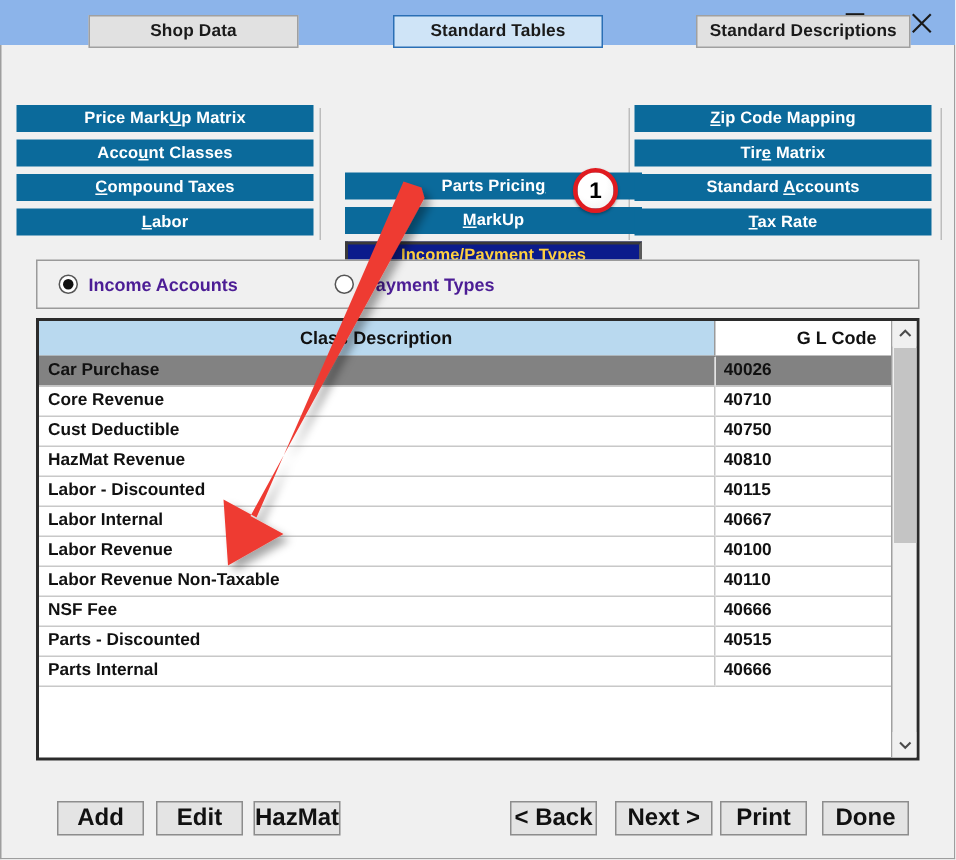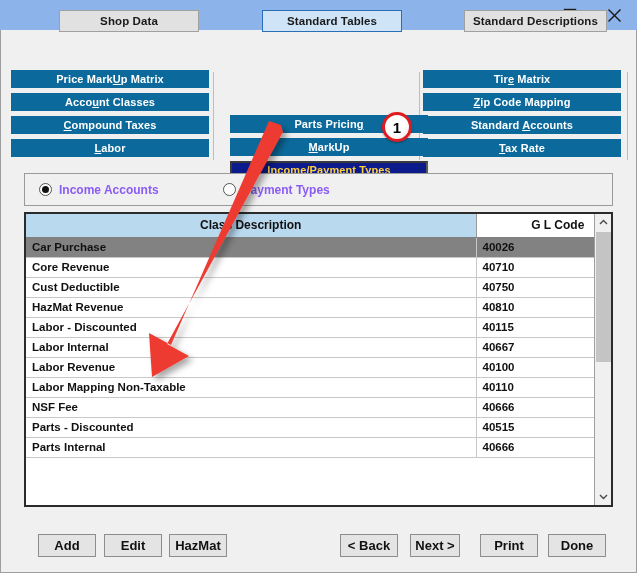--- a/index.html
+++ b/index.html
@@ -100,21 +100,21 @@
   
   .radiopanel {
     position: absolute; left: 24px; top: 173px;
     width: 589px; height: 33px;
     background: #f0f0f0;
     border: 1px solid #9a9a9a;
     display: flex; align-items: center;
   }
   .radio-item {
     display: flex; align-items: center;
-    font-size: 12px; font-weight: bold; color: #8b5cf6;
+    font-size: 12px; font-weight: bold; color: #4c1d95;
   }
   #radio-income { margin-left: 14px; }
   #radio-payment { margin-left: 64px; }
   .radio-dot {
     width: 13px; height: 13px; border-radius: 50%;
     border: 1px solid #555; background: #fff;
     margin-right: 7px;
     display: flex; align-items: center; justify-content: center;
     flex: none;
   }
@@ -173,28 +173,28 @@
     width: 15px; height: 130px;
     background: #c4c4c4;
   }
 
   
   .btnbar { position: absolute; left: 0; top: 534px; width: 637px; height: 24px; }
   .graybtn {
     position: absolute; top: 0; height: 23px;
     background: #e4e4e4;
     border: 1px solid #8d8d8d;
-    font-size: 13px; font-weight: bold; color: #111;
+    font-size: 16px; font-weight: bold; color: #111;
     display: flex; align-items: center; justify-content: center;
   }
   #btn-add    { left: 38px;  width: 58px; }
   #btn-edit   { left: 104px; width: 58px; }
   #btn-delete { left: 169px; width: 58px; }
   #btn-back   { left: 340px; width: 58px; }
-  #btn-next   { left: 410px; width: 50px; }
+  #btn-next   { left: 410px; width: 65px; }
   #btn-print  { left: 480px; width: 58px; }
   #btn-done   { left: 548px; width: 58px; }
 
   
   .overlay {
     position: absolute; left: 0; top: 0;
     width: 637px; height: 573px;
     pointer-events: none;
   }
   .badge {
@@ -281,24 +281,24 @@
       <div class="bluebtn selected">
           <span><u>I</u>ncome/Payment Types</span>
         </div>
       <div class="bluebtn">
           <span>Price Level<u>s</u></span>
         </div>
     </div>
 
     <div class="col c2">
       <div class="bluebtn">
+          <span><u>Z</u>ip Code Mapping</span>
+        </div>
+      <div class="bluebtn">
           <span>Tir<u>e</u> Matrix</span>
-        </div>
-      <div class="bluebtn">
-          <span><u>Z</u>ip Code Mapping</span>
         </div>
       <div class="bluebtn">
           <span>Standard <u>A</u>ccounts</span>
         </div>
       <div class="bluebtn">
           <span><u>T</u>ax Rate</span>
         </div>
     </div>
   </div>
 
@@ -345,21 +345,21 @@
             </tr>
             <tr>
               <td class="c-desc">Labor Internal</td>
               <td class="c-code">40667</td>
             </tr>
             <tr>
               <td class="c-desc">Labor Revenue</td>
               <td class="c-code">40100</td>
             </tr>
             <tr>
-              <td class="c-desc">Labor Mapping Non-Taxable</td>
+              <td class="c-desc">Labor Revenue Non-Taxable</td>
               <td class="c-code">40110</td>
             </tr>
             <tr>
               <td class="c-desc">NSF Fee</td>
               <td class="c-code">40666</td>
             </tr>
             <tr>
               <td class="c-desc">Parts - Discounted</td>
               <td class="c-code">40515</td>
             </tr>

